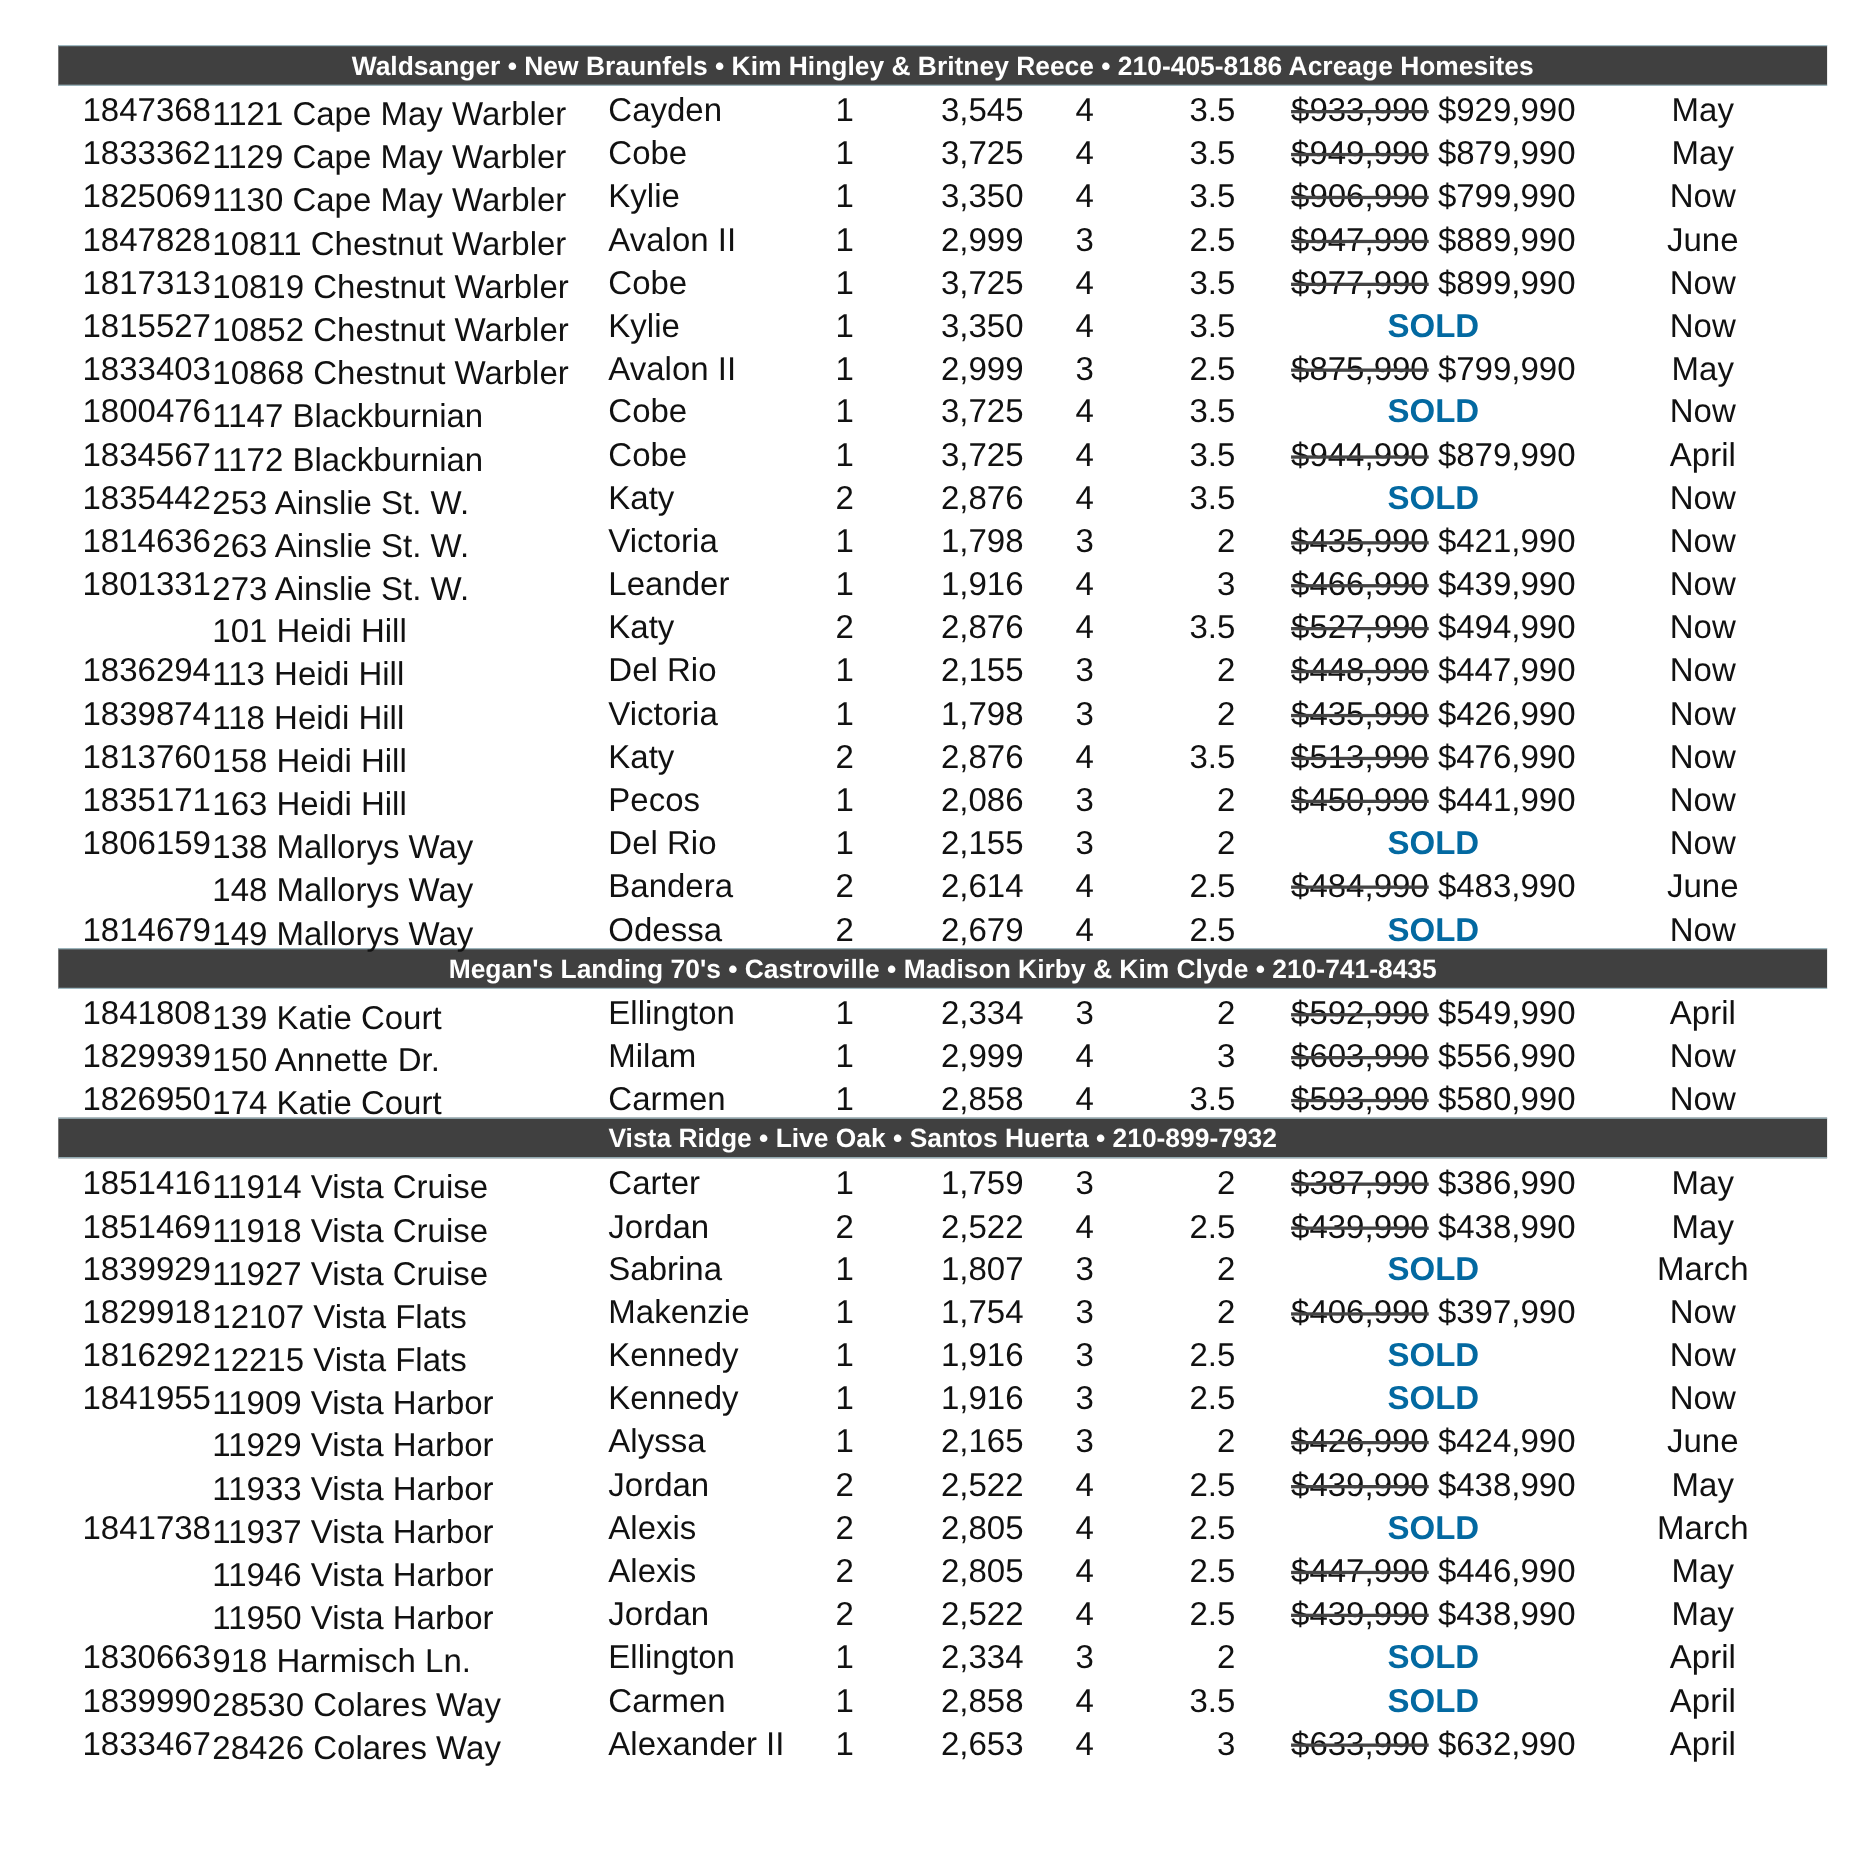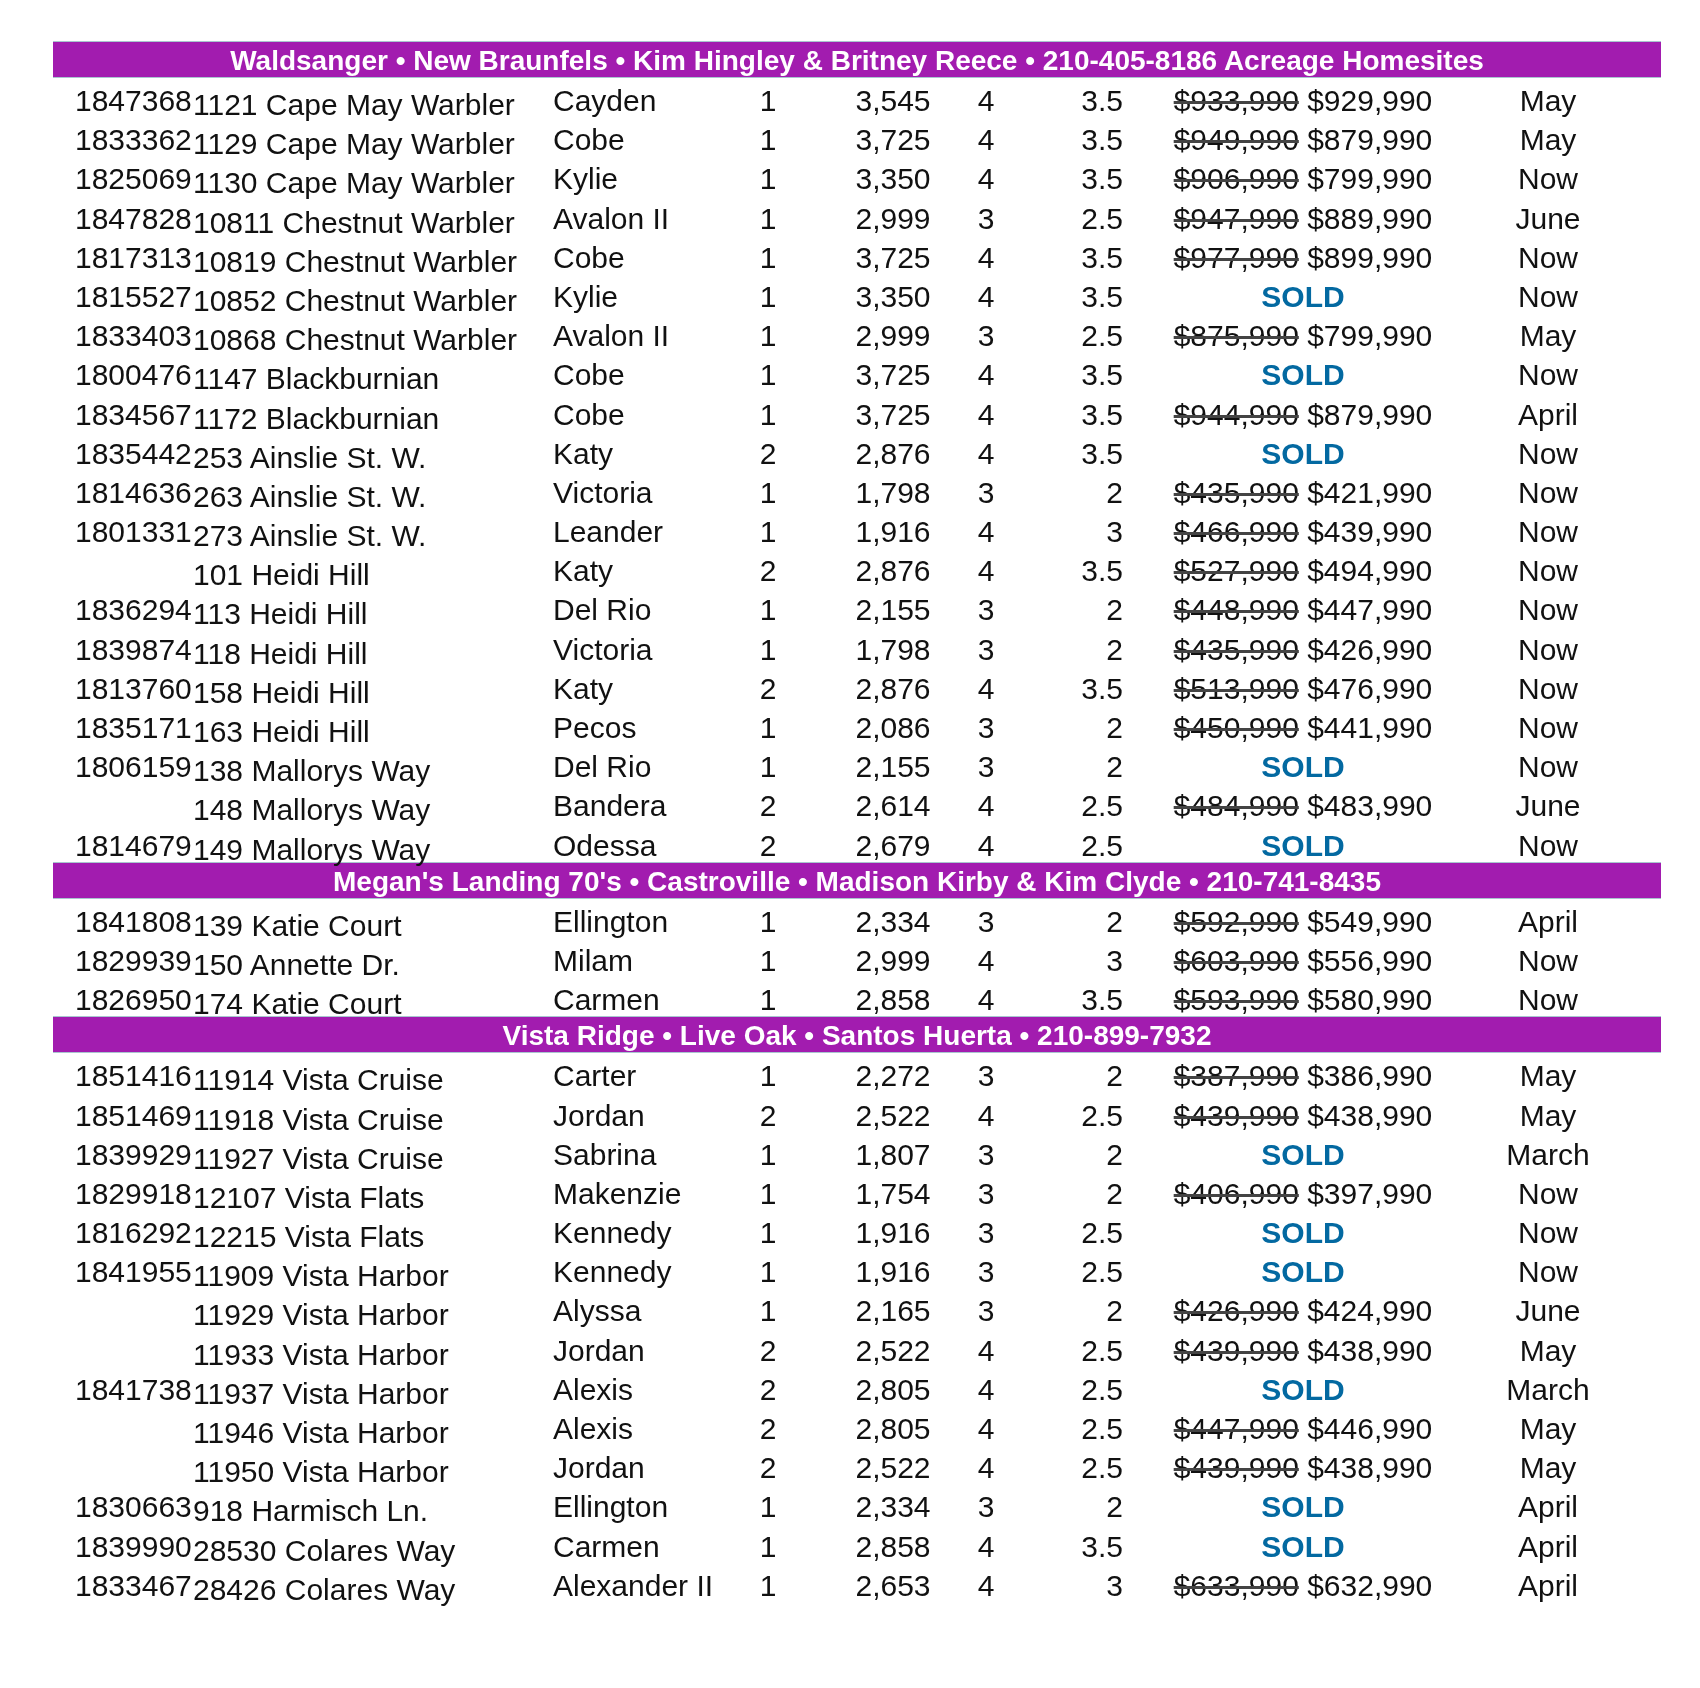--- a/index.html
+++ b/index.html
@@ -16,26 +16,26 @@
       color: #111111;
     }
     #sheet {
       position: absolute;
       left: 53px;
       top: 41px;
       width: 1608px;
     }
     .section-header {
       height: 37px;
-      background: #a21caf;
+      background: #404040;
       border-top: 1px solid #a9c6cf;
       border-bottom: 1px solid #a9c6cf;
       color: #ffffff;
       font-weight: bold;
-      font-size: 28px;
+      font-size: 24px;
       line-height: 37px;
       text-align: center;
       white-space: nowrap;
       box-sizing: border-box;
     }
     .row {
       position: relative;
       height: 39.2px;
       font-size: 30px;
       white-space: nowrap;
@@ -334,21 +334,21 @@
       </div>
   </div>
     <div class="section">
     <div class="section-header">Vista Ridge • Live Oak  •  Santos Huerta • 210-899-7932</div>
     <div class="rows">
         <div class="row">
     <span class="c-mls">1851416</span>
     <span class="c-addr">11914 Vista Cruise</span>
     <span class="c-plan">Carter</span>
     <span class="c-story">1</span>
-    <span class="c-sqft">2,272</span>
+    <span class="c-sqft">1,759</span>
     <span class="c-beds">3</span>
     <span class="c-baths">2</span>
     <span class="c-price"><span class="old-price">$387,990</span><span class="gap"> </span><span class="new-price">$386,990</span></span>
     <span class="c-avail">May</span>
   </div>
         <div class="row">
     <span class="c-mls">1851469</span>
     <span class="c-addr">11918 Vista Cruise</span>
     <span class="c-plan">Jordan</span>
     <span class="c-story">2</span>

